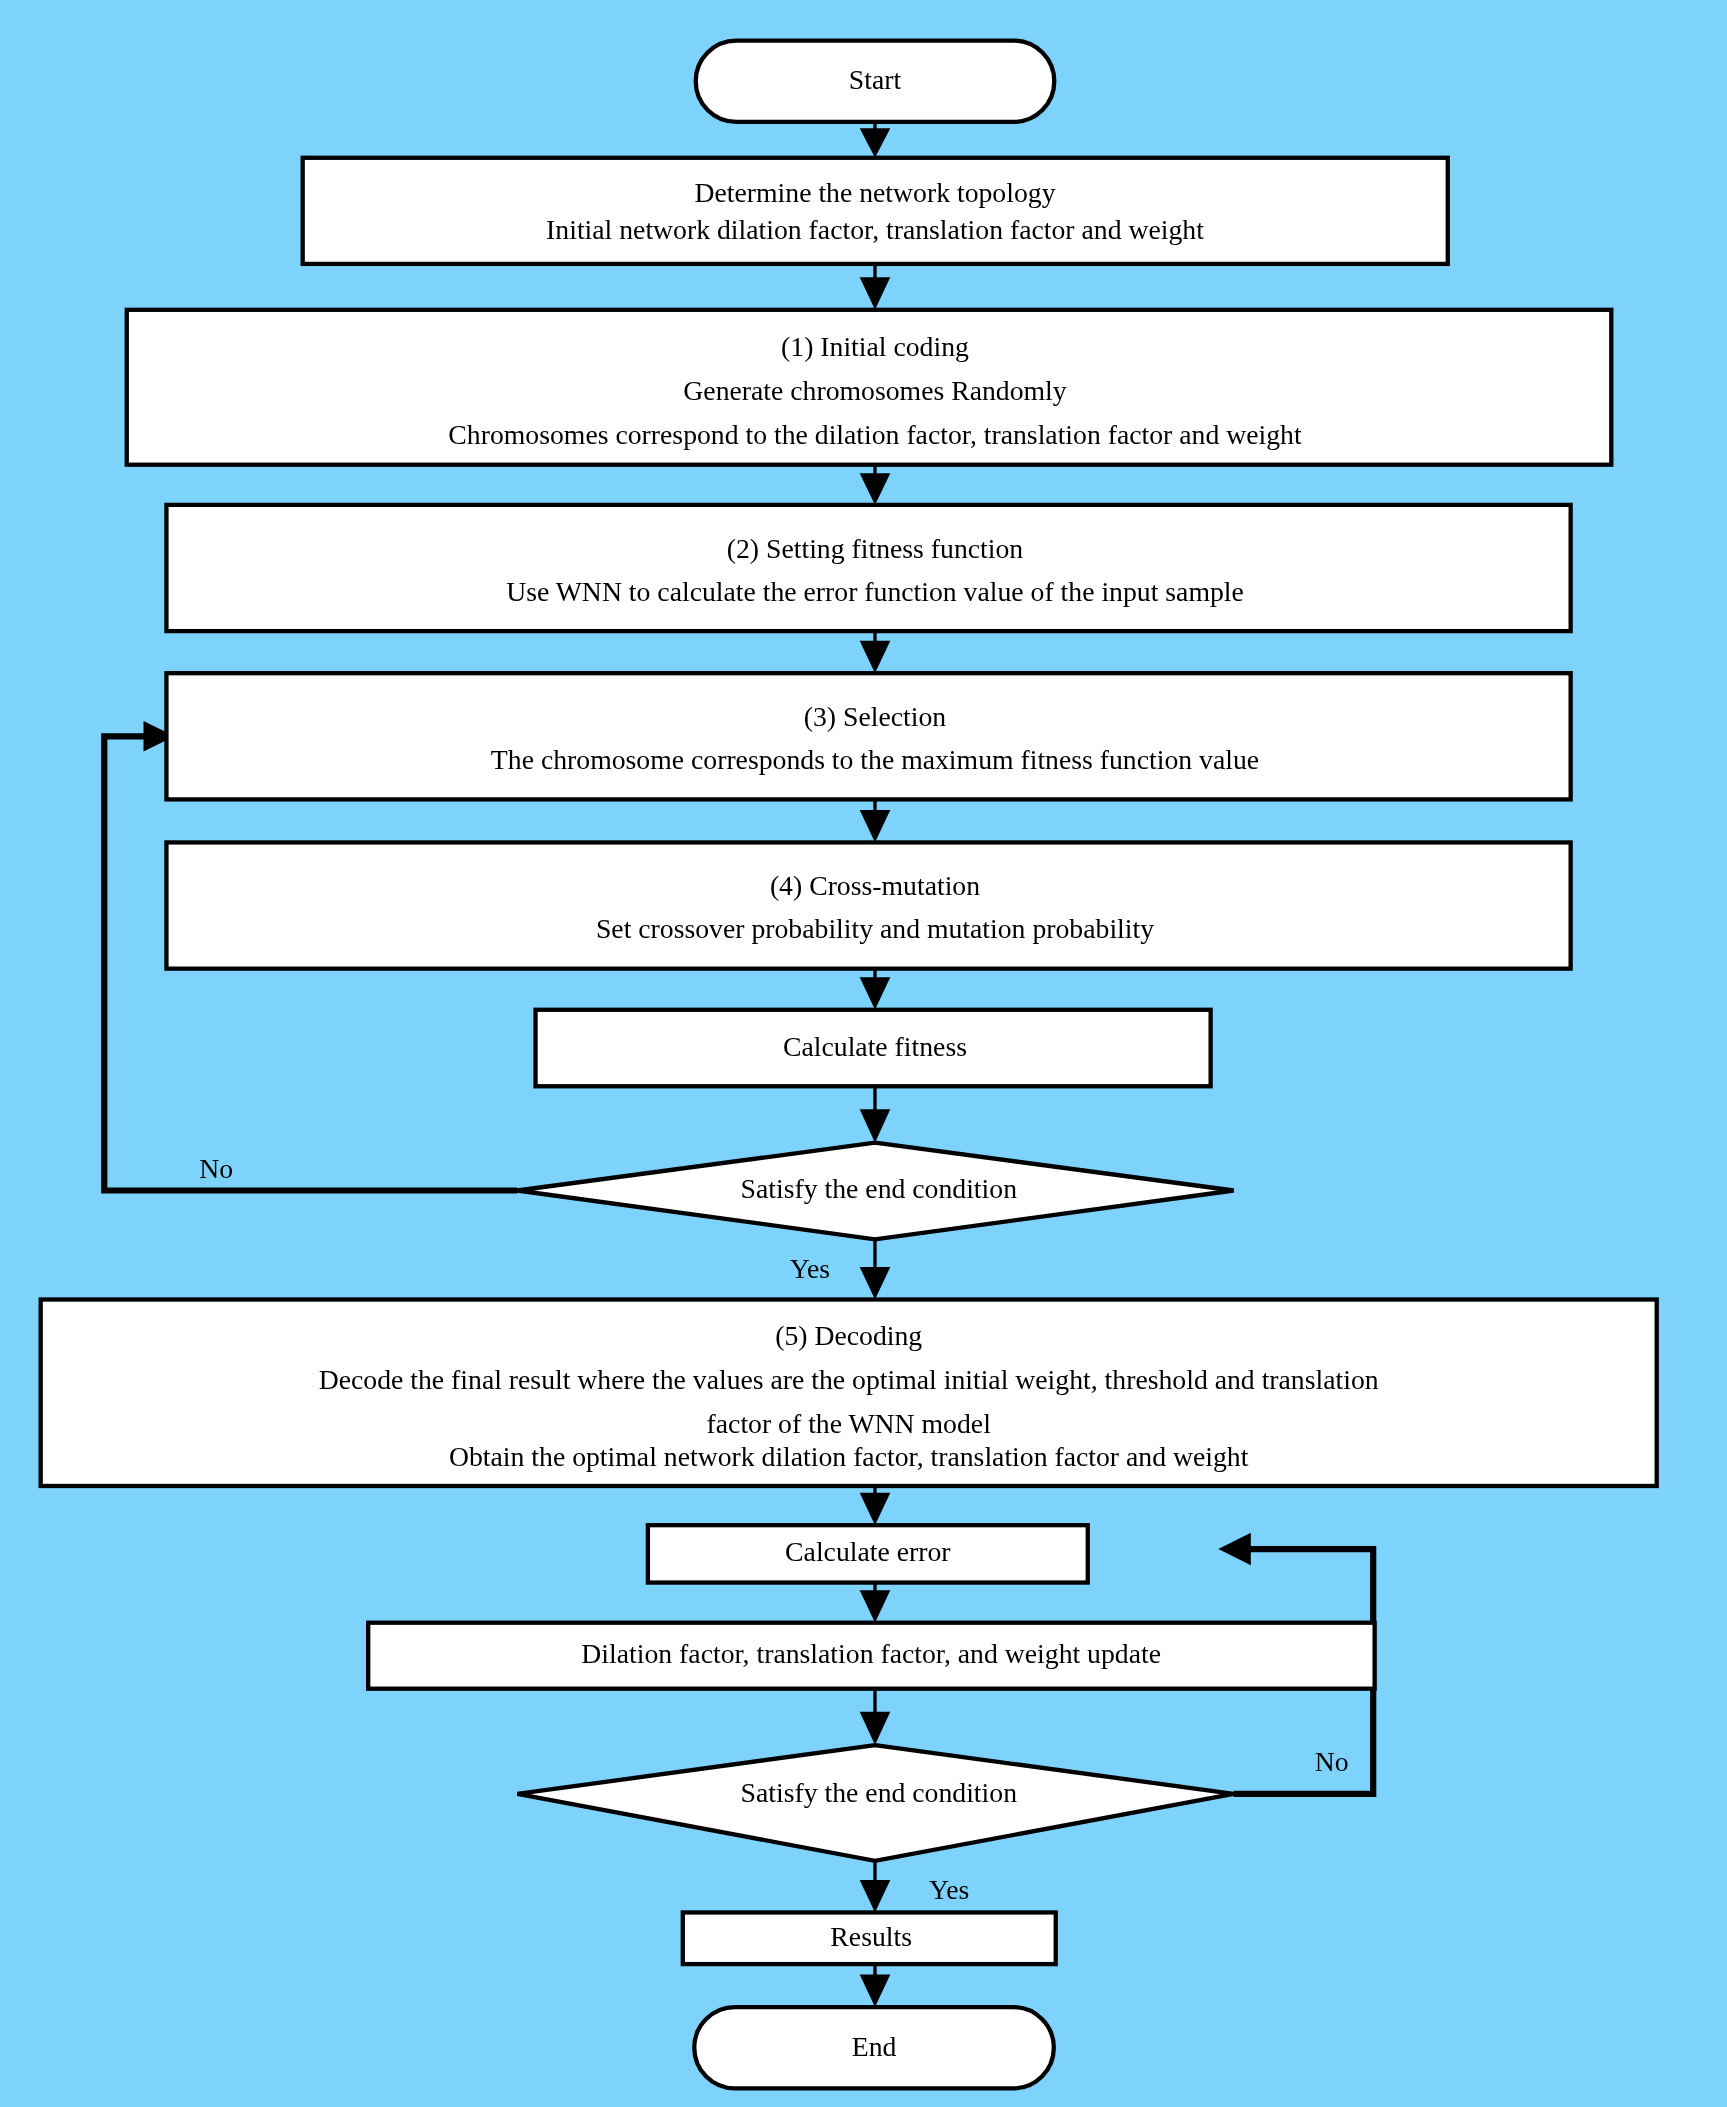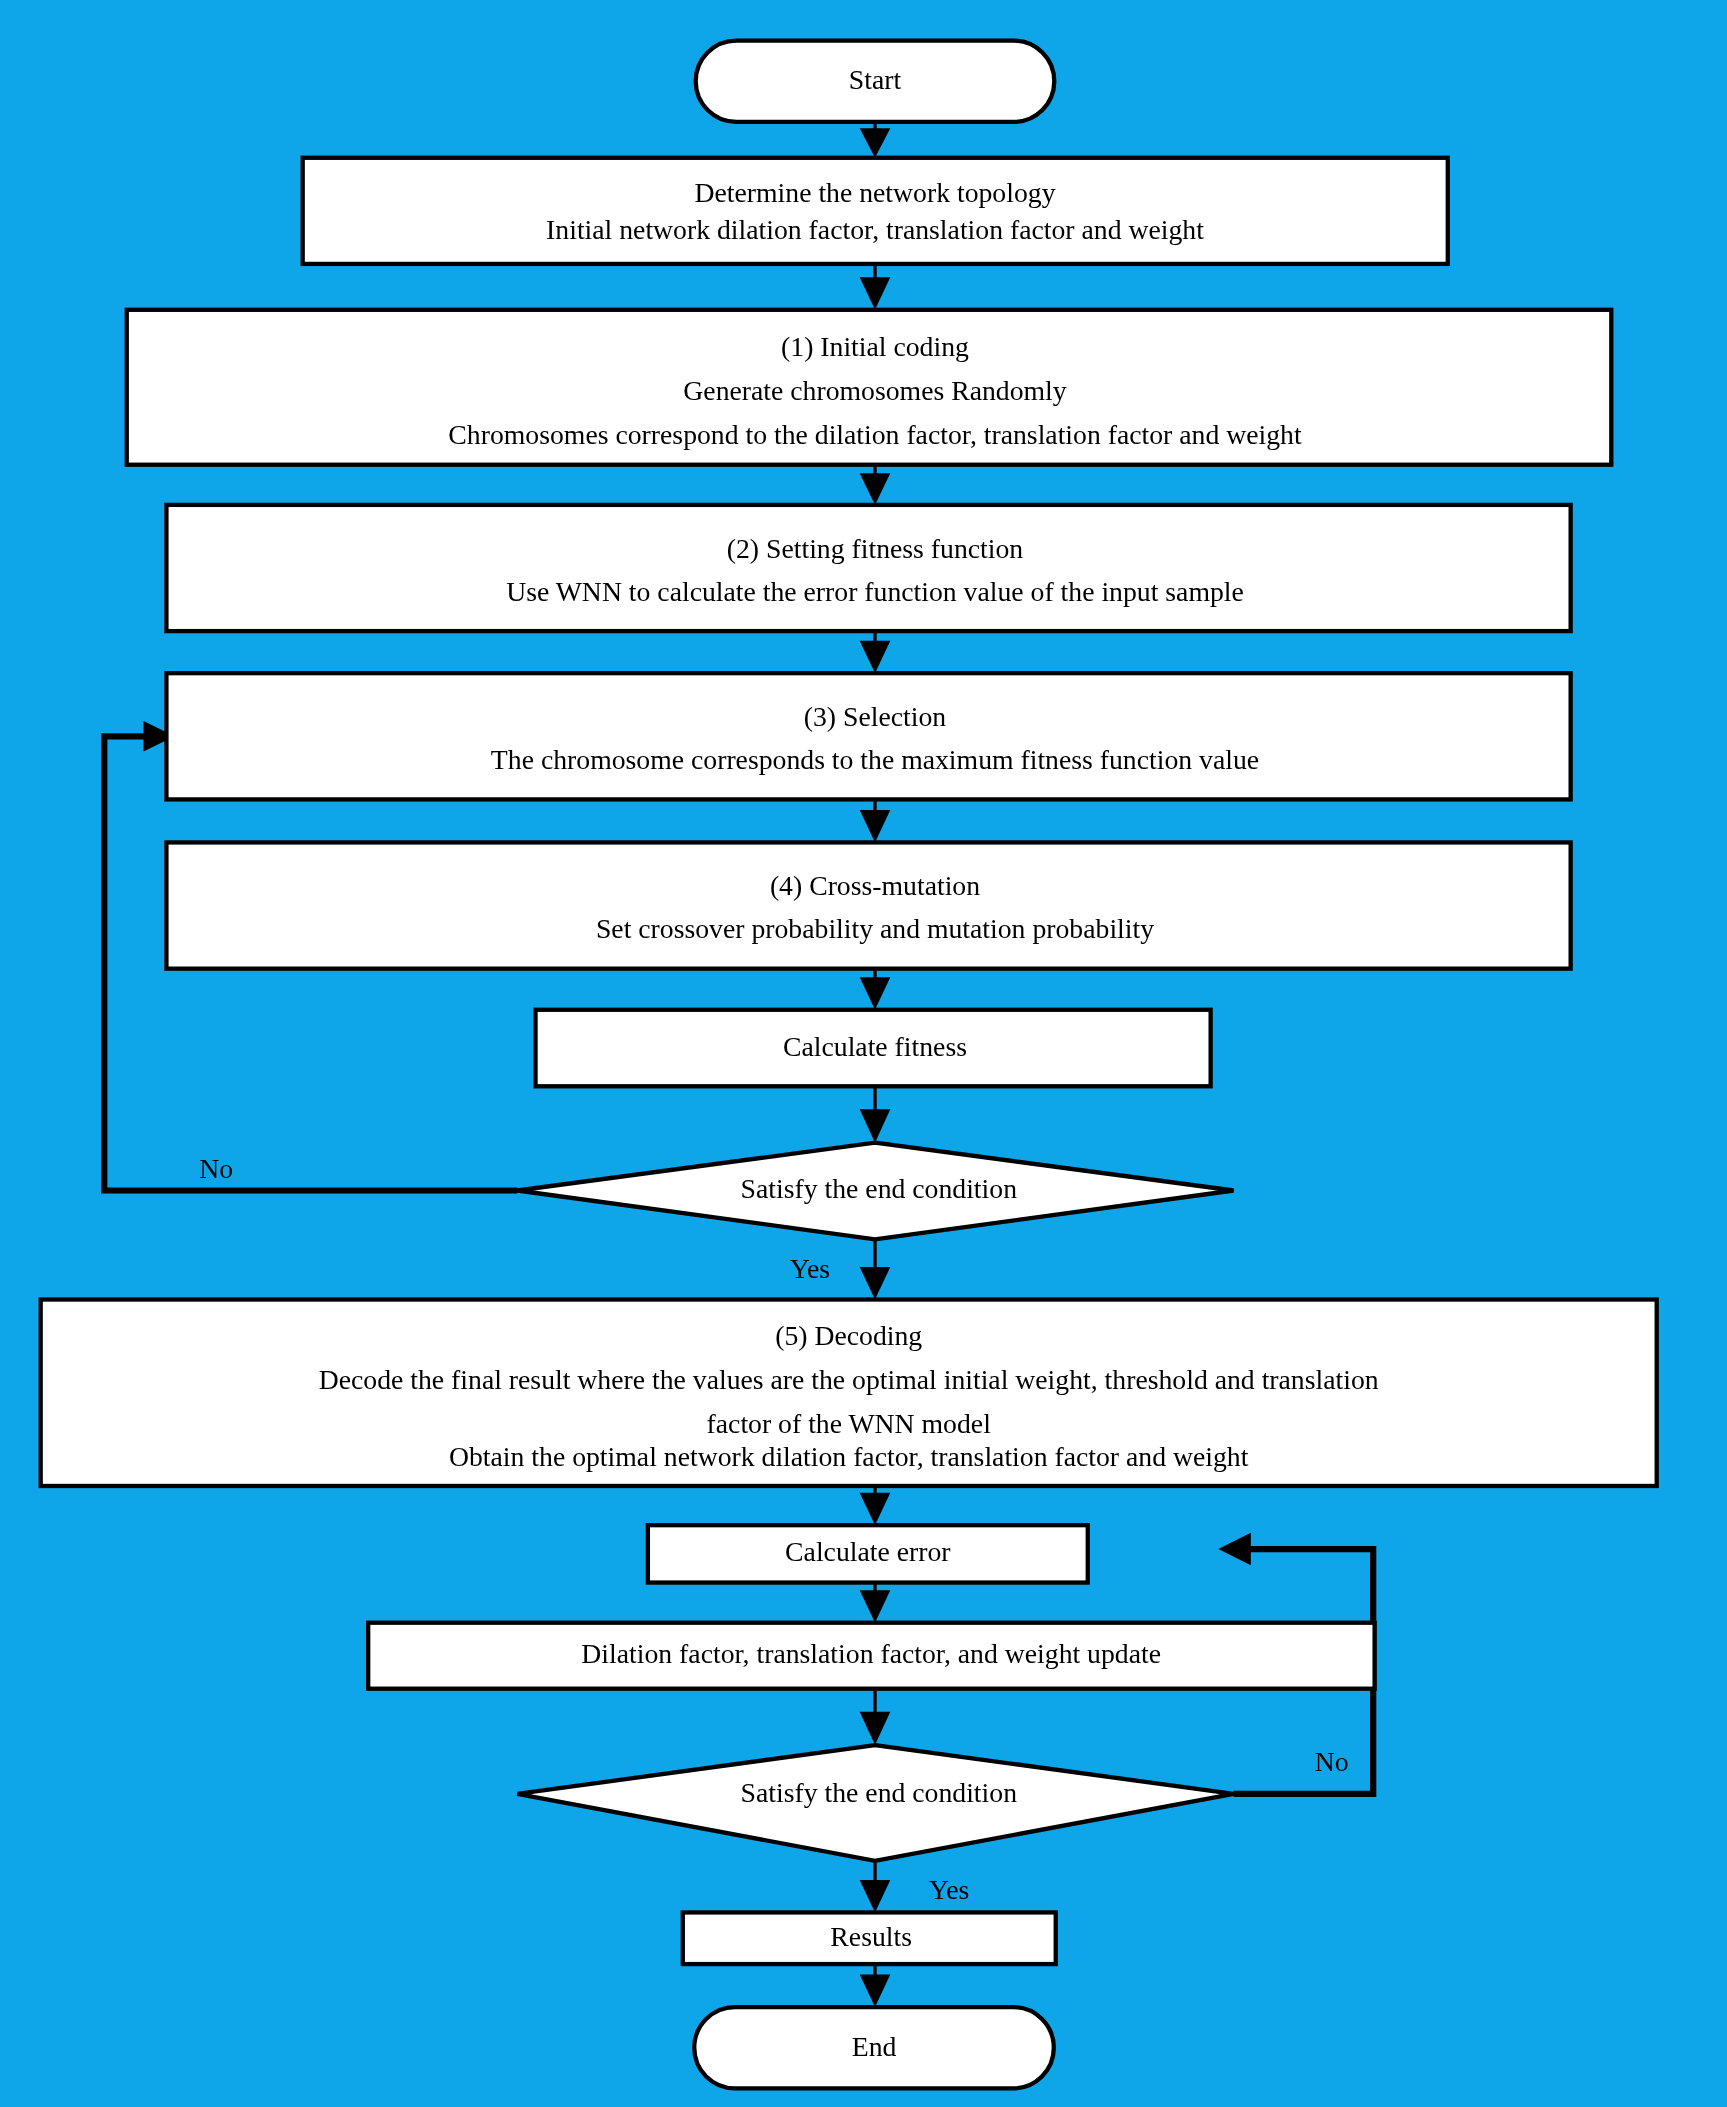--- a/index.html
+++ b/index.html
@@ -4,21 +4,21 @@
 <style>
   html, body {
     margin: 0;
     padding: 0;
     background: #ffffff;
   }
   #flowchart-root {
     position: relative;
     width: 1728px;
     height: 2108px;
-    background: #0ea5e9;
+    background: #7dd3fc;
     font-family: "Liberation Serif", "DejaVu Serif", serif;
   }
   svg.fc {
     position: absolute;
     top: 0;
     left: 0;
     width: 1728px;
     height: 2108px;
     display: block;
   }

